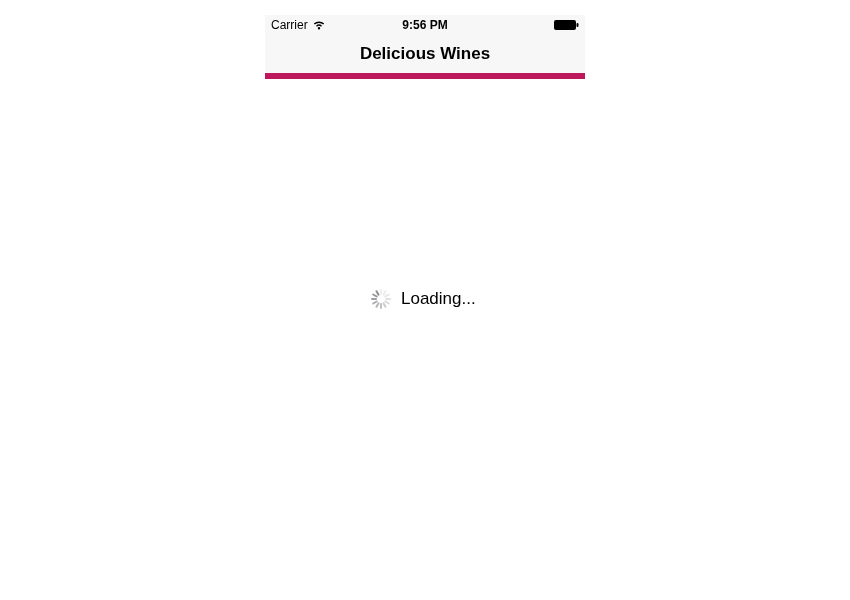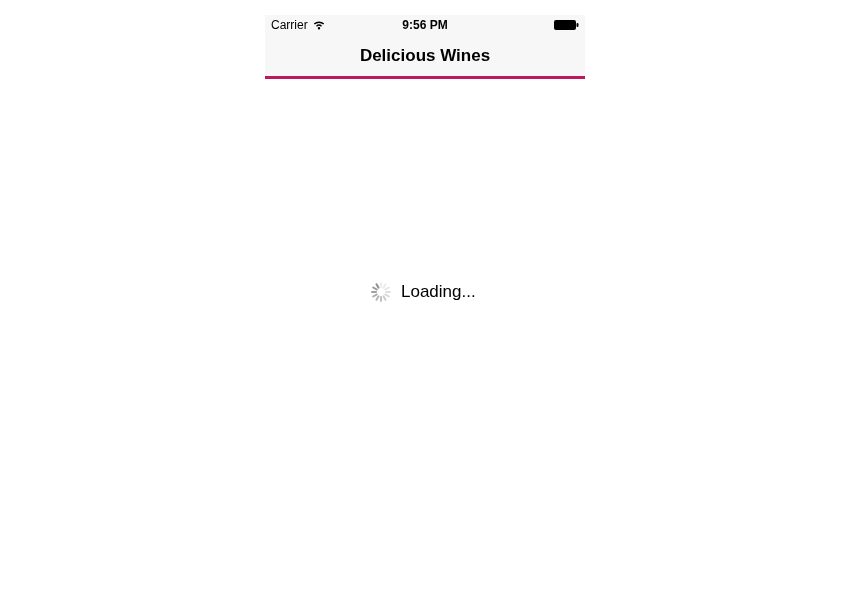--- a/index.html
+++ b/index.html
@@ -49,34 +49,34 @@
     }
     .wifi-icon svg {
       display: block;
     }
     .battery-icon svg {
       display: block;
     }
     .nav-bar {
       height: 44px;
       background: #f7f7f7;
-      border-bottom: 3px solid #be185d;
+      border-bottom: 6px solid #be185d;
       display: flex;
       align-items: center;
       justify-content: center;
     }
     .nav-title {
       font-size: 17px;
       font-weight: 600;
       color: #000;
     }
     .loading-container {
       position: absolute;
       left: 371px;
-      top: 282px;
+      top: 289px;
       display: flex;
       align-items: center;
       gap: 10px;
     }
     .spinner {
       width: 20px;
       height: 20px;
       position: relative;
     }
     .spinner-blade {

